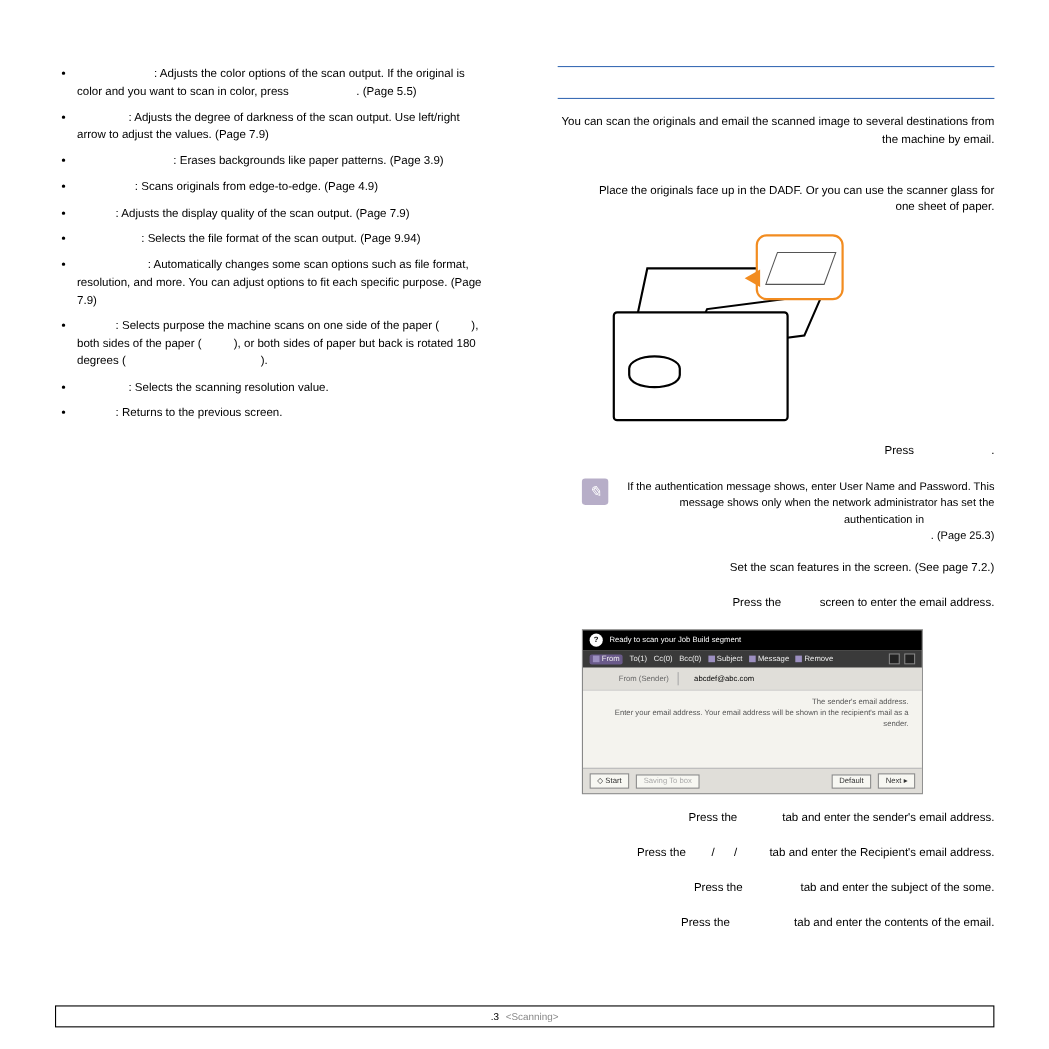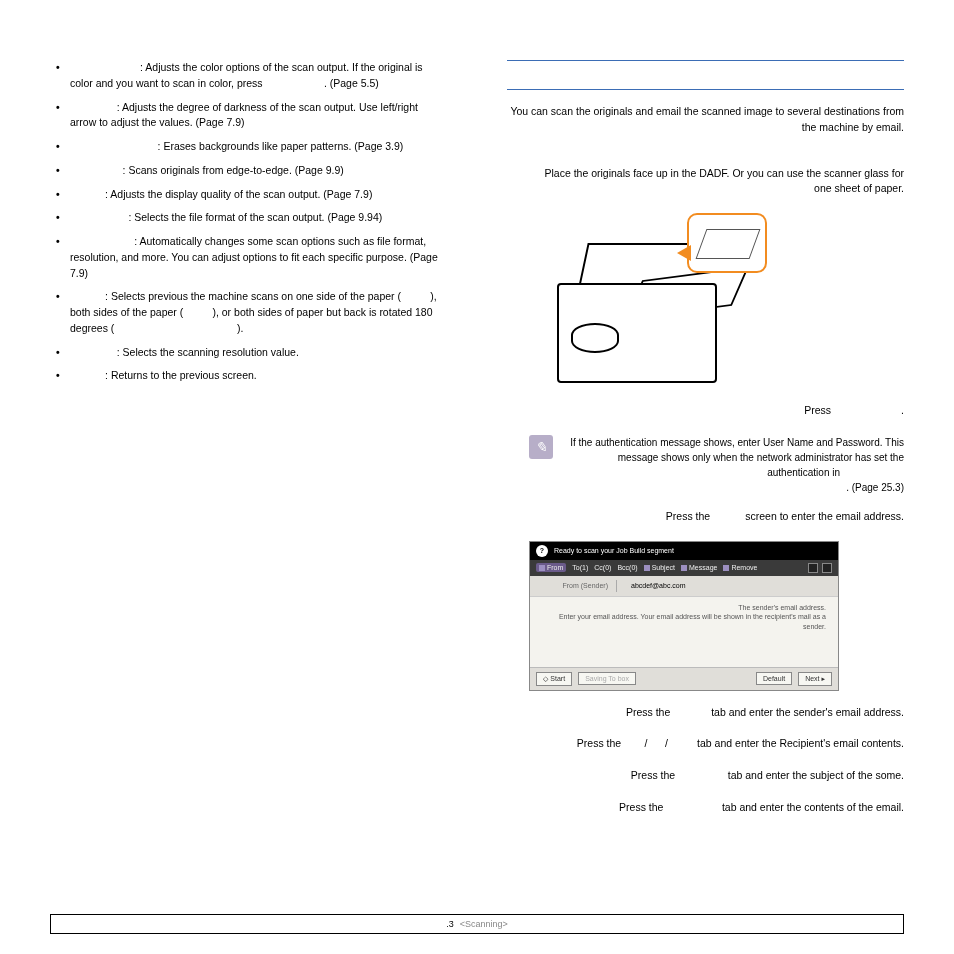--- a/index.html
+++ b/index.html
@@ -180,33 +180,33 @@
         <span class="gap-white">____________</span><span>: Adjusts the color options of the scan output. If the original is color and you want to scan in color, press</span>
         <span class="gap-white">__________</span><span>. (Page 5.5)</span>
       </li>
       <li>
         <span class="gap-white">________</span><span>: Adjusts the degree of darkness of the scan output. Use left/right arrow to adjust the values. (Page 7.9)</span>
       </li>
       <li>
         <span class="gap-white">_______________</span><span>: Erases backgrounds like paper patterns. (Page 3.9)</span>
       </li>
       <li>
-        <span class="gap-white">_________</span><span>: Scans originals from edge-to-edge. (Page 9.9)</span>
+        <span class="gap-white">_________</span><span>: Scans originals from edge-to-edge. (Page 4.9)</span>
       </li>
       <li>
         <span class="gap-white">______</span><span>: Adjusts the display quality of the scan output. (Page 7.9)</span>
       </li>
       <li>
         <span class="gap-white">__________</span><span>: Selects the file format of the scan output. (Page 9.94)</span>
       </li>
       <li>
         <span class="gap-white">___________</span><span>: Automatically changes some scan options such as file format, resolution, and more. You can adjust options to fit each specific purpose. (Page 7.9)</span>
       </li>
       <li>
-        <span class="gap-white">______</span><span>: Selects previous the machine scans on one side of the paper (</span><span class="gap-white">_____</span><span>), both sides of the paper (</span><span class="gap-white">_____</span><span>), or both sides of paper but back is rotated 180 degrees (</span><span class="gap-white">_____________________</span><span>).</span>
+        <span class="gap-white">______</span><span>: Selects purpose the machine scans on one side of the paper (</span><span class="gap-white">_____</span><span>), both sides of the paper (</span><span class="gap-white">_____</span><span>), or both sides of paper but back is rotated 180 degrees (</span><span class="gap-white">_____________________</span><span>).</span>
       </li>
       <li>
         <span class="gap-white">________</span><span>: Selects the scanning resolution value.</span>
       </li>
       <li>
         <span class="gap-white">______</span><span>: Returns to the previous screen.</span>
       </li>
     </ul>
   </div>
 
@@ -237,20 +237,23 @@
     </div>
 
     <div class="note-box">
       <div class="note-icon">✎</div>
       <div class="note-text">
         <span>If the authentication message shows, enter User Name and Password. This message shows only when the network administrator has set the authentication in</span>
         <span class="gap-white">___________<br>_______</span><span>. (Page 25.3)</span>
       </div>
     </div>
 
+    <div class="step-block step-indent">
+      <span>Set the scan features in the screen. (See  page 7.2.)</span>
+    </div>
 
     <div class="step-block step-indent">
       <span>Press the</span>
       <span class="gap-white">_____</span>
       <span>screen to enter the email address.</span>
     </div>
 
     <div class="ui-shot">
       <div class="ui-header">
         <span class="ui-q">?</span>
@@ -311,21 +314,21 @@
       <span>tab and enter the sender's email address.</span>
     </div>
 
     <div class="step-block step-indent">
       <span>Press the</span>
       <span class="gap-white">___</span>
       <span>/</span>
       <span class="gap-white">__</span>
       <span>/</span>
       <span class="gap-white">____</span>
-      <span>tab and enter the Recipient's email contents.</span>
+      <span>tab and enter the Recipient's email address.</span>
     </div>
 
     <div class="step-block step-indent">
       <span>Press the</span>
       <span class="gap-white">________</span>
       <span>tab and enter the subject of the some.</span>
     </div>
 
     <div class="step-block step-indent">
       <span>Press the</span>

